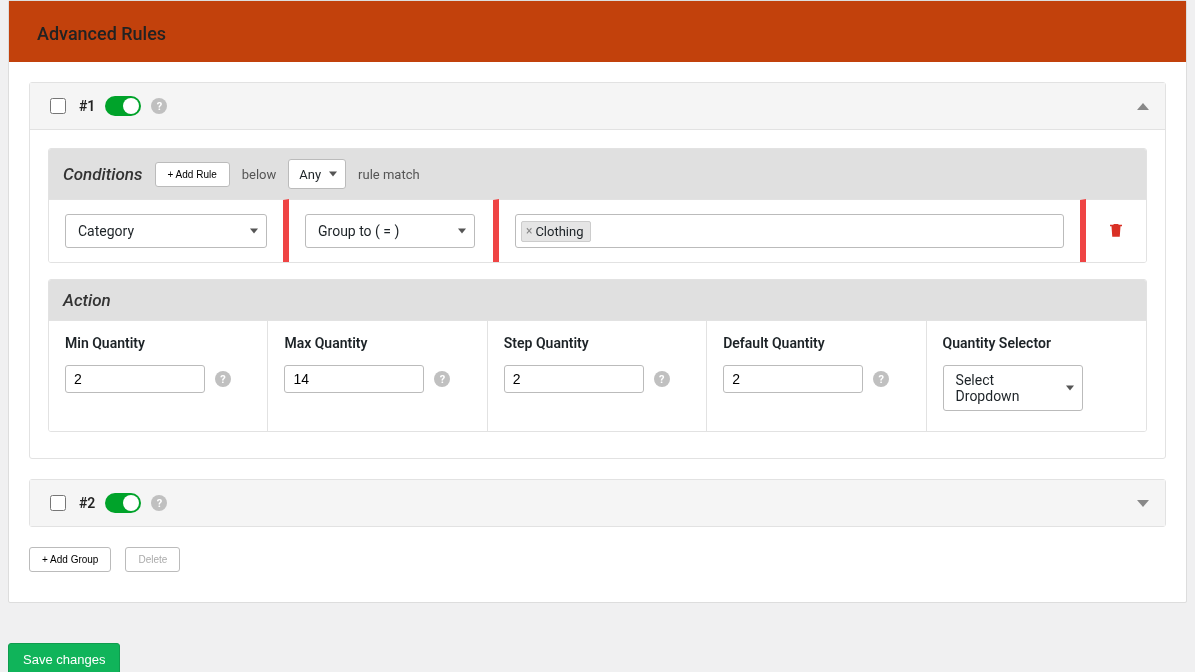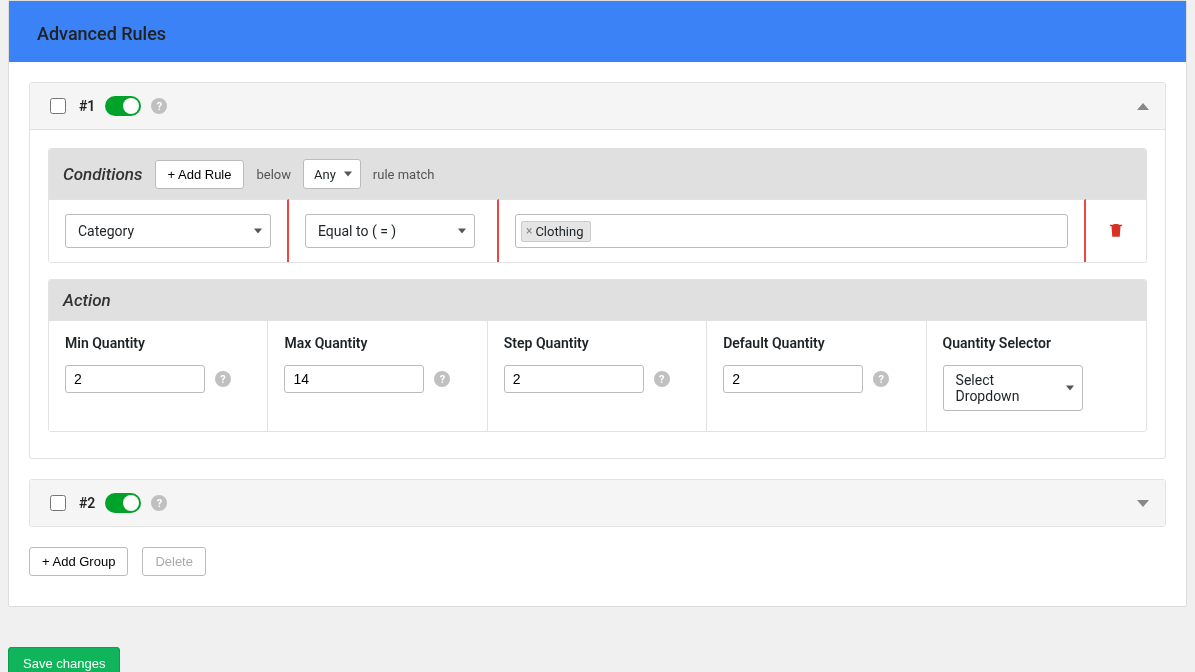--- a/index.html
+++ b/index.html
@@ -11,21 +11,21 @@
     color: #1d2327;
     font-size: 13px;
   }
   .panel {
     margin: 0 8px 18px 8px;
     background: #fff;
     border: 1px solid #ddd;
     border-radius: 2px;
   }
   .panel-header {
-    background: #3b82f6;
+    background: #c2410c;
     padding: 22px 28px 18px 28px;
   }
   .panel-title {
     font-size: 18px;
     font-weight: 500;
     color: #222;
   }
   .panel-body {
     padding: 20px 20px 30px 20px;
   }
@@ -108,21 +108,21 @@
     font-size: 17px;
     font-weight: 500;
     color: #333;
     font-style: italic;
   }
   .btn {
     padding: 6px 12px;
     background: #fff;
     border: 1px solid #bbb;
     border-radius: 3px;
-    font-size: 13px;
+    font-size: 10px;
     cursor: pointer;
   }
   .select-box, .select-small {
     padding: 5px 24px 5px 10px;
     background: #fff;
     border: 1px solid #bbb;
     border-radius: 3px;
     font-size: 13px;
     min-height: 30px;
     position: relative;
@@ -142,21 +142,21 @@
     border-top: 5px solid #555;
   }
   .muted { color: #555; }
   .cond-row {
     display: grid;
     grid-template-columns: 240px 210px 1fr 60px;
     background: #fff;
   }
   .cell {
     border-top: 1px solid #e2e2e2;
-    border-right: 2px solid #ef4444;
+    border-right: 6px solid #ef4444;
     padding: 14px 16px;
   }
   .cell:last-child { border-right: none; display:flex; align-items:center; justify-content:center;}
   .wide-select {
     width: 100%;
     min-height: 34px;
     padding: 6px 24px 6px 12px;
     border: 1px solid #bbb;
     border-radius: 3px;
     font-size: 14px;
@@ -278,21 +278,21 @@
           </div>
           <div class="cond-row">
             <div class="cell">
               <div class="wide-select">
                 <span>Category</span>
                 <span class="chevron"></span>
               </div>
             </div>
             <div class="cell">
               <div class="wide-select" style="width:170px">
-                <span>Equal to ( = )</span>
+                <span>Group to ( = )</span>
                 <span class="chevron"></span>
               </div>
             </div>
             <div class="cell">
               <div class="tag-container">
                 <span class="tag">
                   <span class="tag-x">×</span>
                   <span>Clothing</span>
                 </span>
               </div>

